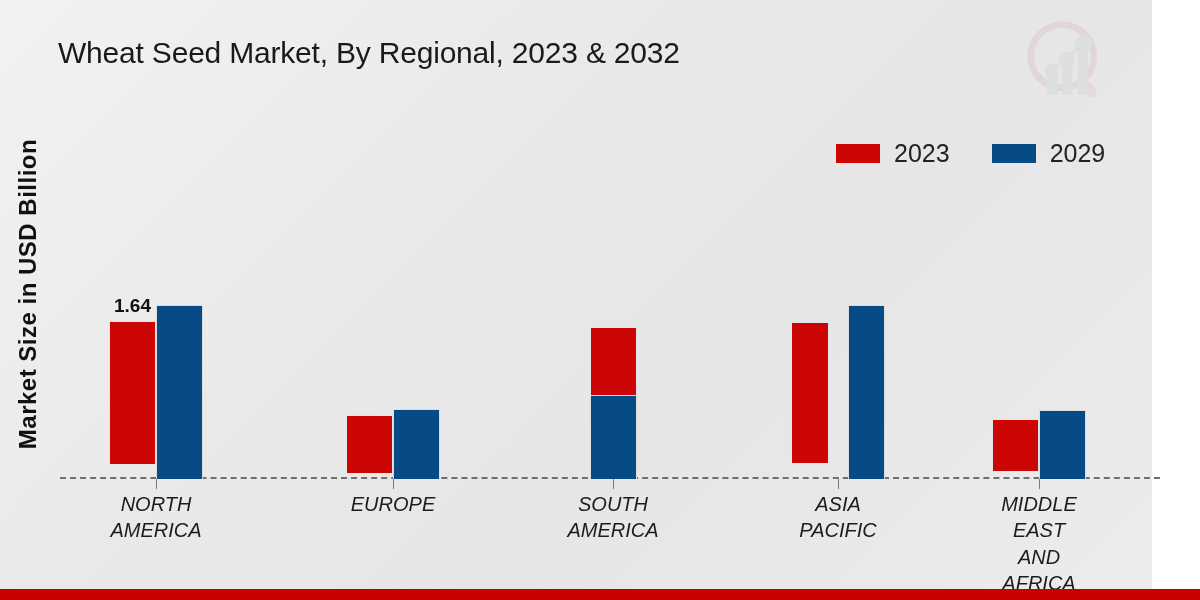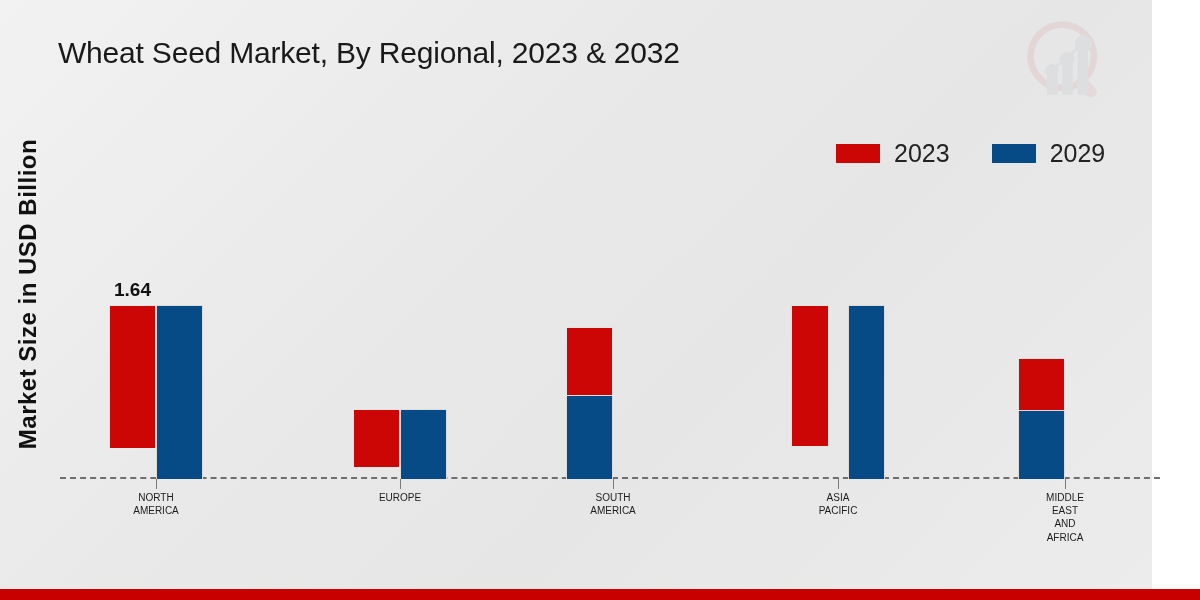--- a/index.html
+++ b/index.html
@@ -49,40 +49,40 @@
     position:absolute; left:60px; top:110px;
     width:1100px; height:369px;
   }
   #baseline {
     position:absolute; left:0; bottom:0; width:1100px; height:0;
     border-top:2px dashed #6f6f6f;
   }
 
   .bar-group {
     position:absolute; bottom:0; width:94px;
-    display:flex; align-items:flex-start; justify-content:center;
+    display:flex; align-items:center; justify-content:center;
   }
   .bar { width:47px; display:block; position:relative; }
   .bar.series-2023 { background:#cc0505; border:1px solid #e4e4e4; border-bottom:none; }
   .bar.series-2032 { background:#064b85; border:1px solid #dcdcdc; border-bottom:none; }
   .bar-value {
     position:absolute; left:50%; transform:translateX(-50%);
     bottom:100%; margin-bottom:5px;
     font-size:19px; font-weight:700; color:#111; white-space:nowrap;
   }
 
   .tick {
     position:absolute; top:100%; left:50%;
     width:0; height:10px; border-left:1px solid #7a7a7a;
   }
   .cat-label {
     position:absolute; top:calc(100% + 12px); left:50%;
     transform:translateX(-50%);
-    font-size:10px; color:#1c1c1c; line-height:1.32;
-    text-align:center; white-space:pre-line; width:150px;
+    font-size:20px; color:#1c1c1c; line-height:1.32;
+    text-align:center; white-space:pre-line; width:150px;font-style:italic;
   }
 
   
   #bottom-stripe {
     position:absolute; left:0; bottom:0; width:1200px; height:11px;
     background:#c80000;
   }
 </style>
 </head>
 <body>
@@ -124,41 +124,41 @@
     <div id="groups">
         <div class="bar-group" style="left: 49px;">
           <div class="bar series-2023" style="height: 143px; background: rgb(204, 5, 5);">
             <span class="bar-value">1.64</span>
           </div>
           <div class="bar series-2032" style="height: 174px; background: rgb(6, 75, 133);"></div>
           <span class="tick"></span>
           <span class="cat-label">NORTH
 AMERICA</span>
         </div>
-        <div class="bar-group" style="left: 293px;">
+        <div class="bar-group" style="left: 286px;">
           <div class="bar series-2023" style="height: 58px; background: rgb(204, 5, 5);"></div>
           <div class="bar series-2032" style="height: 70px; background: rgb(6, 75, 133);"></div>
           <span class="tick"></span>
           <span class="cat-label">EUROPE</span>
         </div>
         <div class="bar-group" style="left: 506px; flex-direction: column;">
           <div class="bar series-2023" style="height: 68px; background: rgb(204, 5, 5);"></div>
           <div class="bar series-2032" style="height: 84px; background: rgb(6, 75, 133);"></div>
           <span class="tick"></span>
           <span class="cat-label">SOUTH
 AMERICA</span>
         </div>
         <div class="bar-group" style="left: 731px; gap: 19px;">
           <div class="bar series-2023" style="height: 141px; background: rgb(204, 5, 5);"></div>
           <div class="bar series-2032" style="height: 174px; background: rgb(6, 75, 133);"></div>
           <span class="tick"></span>
           <span class="cat-label">ASIA
 PACIFIC</span>
         </div>
-        <div class="bar-group" style="left: 958px; flex-direction: column;">
+        <div class="bar-group" style="left: 932px;">
           <div class="bar series-2023" style="height: 52px; background: rgb(204, 5, 5);"></div>
           <div class="bar series-2032" style="height: 69px; background: rgb(6, 75, 133);"></div>
           <span class="tick"></span>
           <span class="cat-label">MIDDLE
 EAST
 AND
 AFRICA</span>
         </div>
       </div>
   </div>

